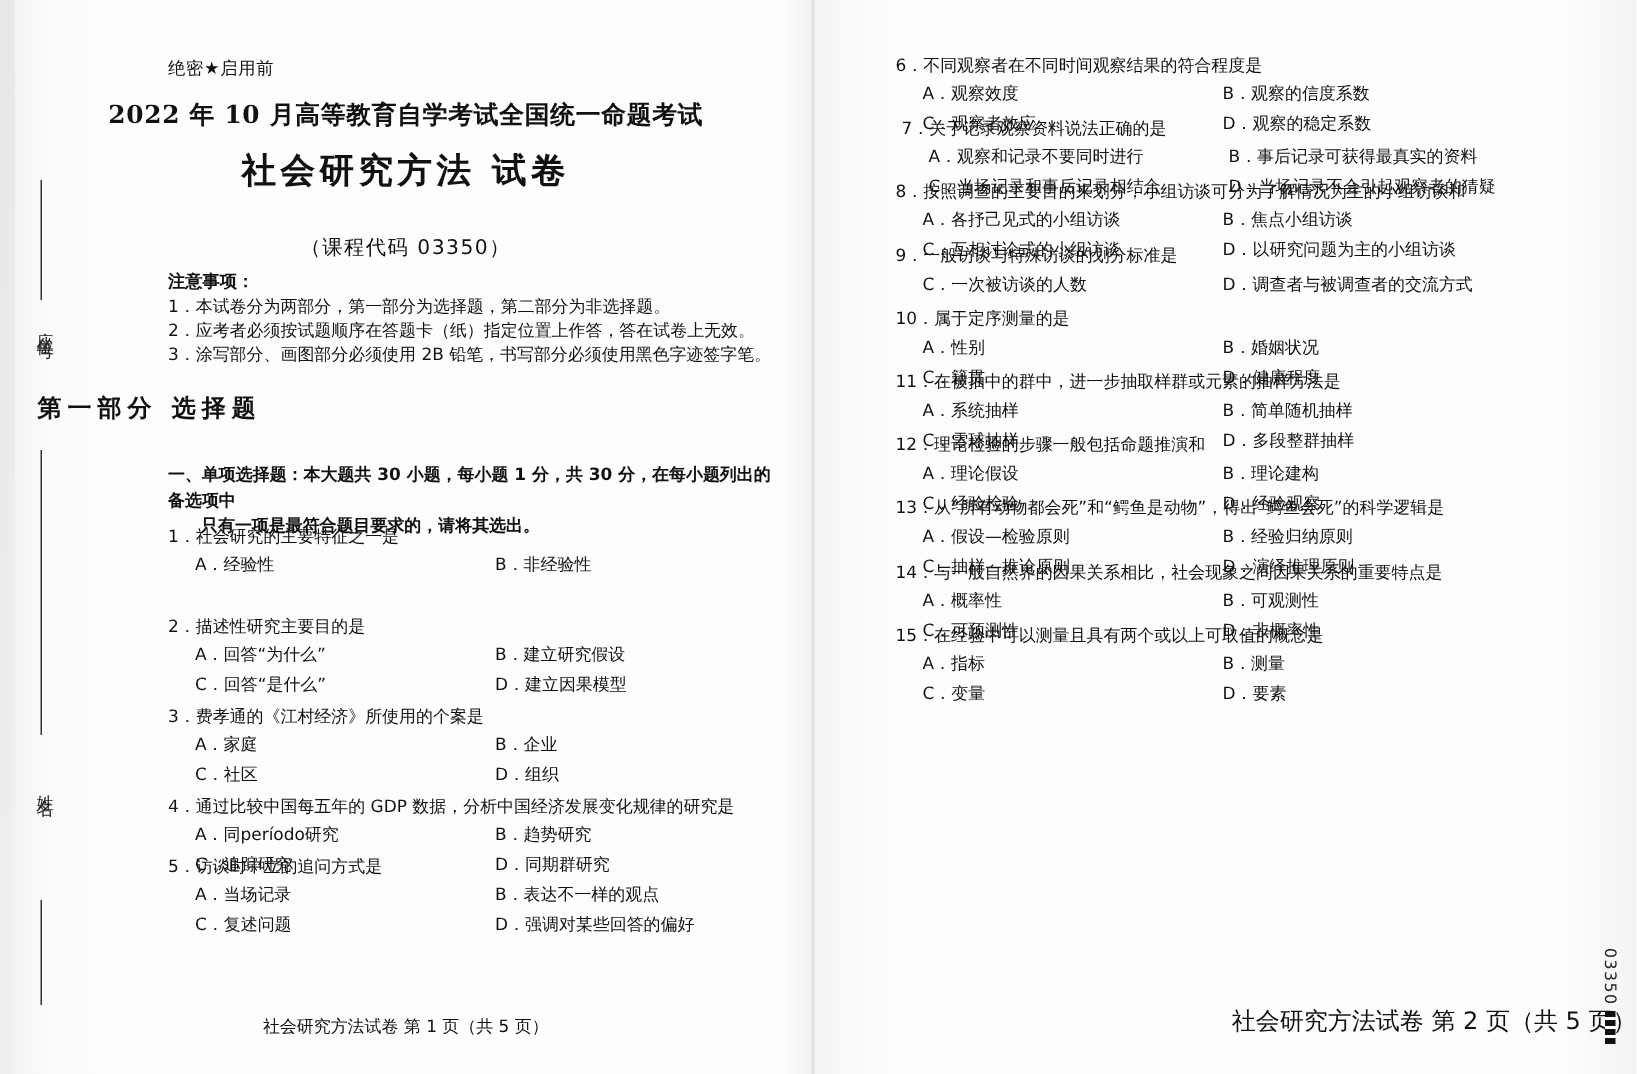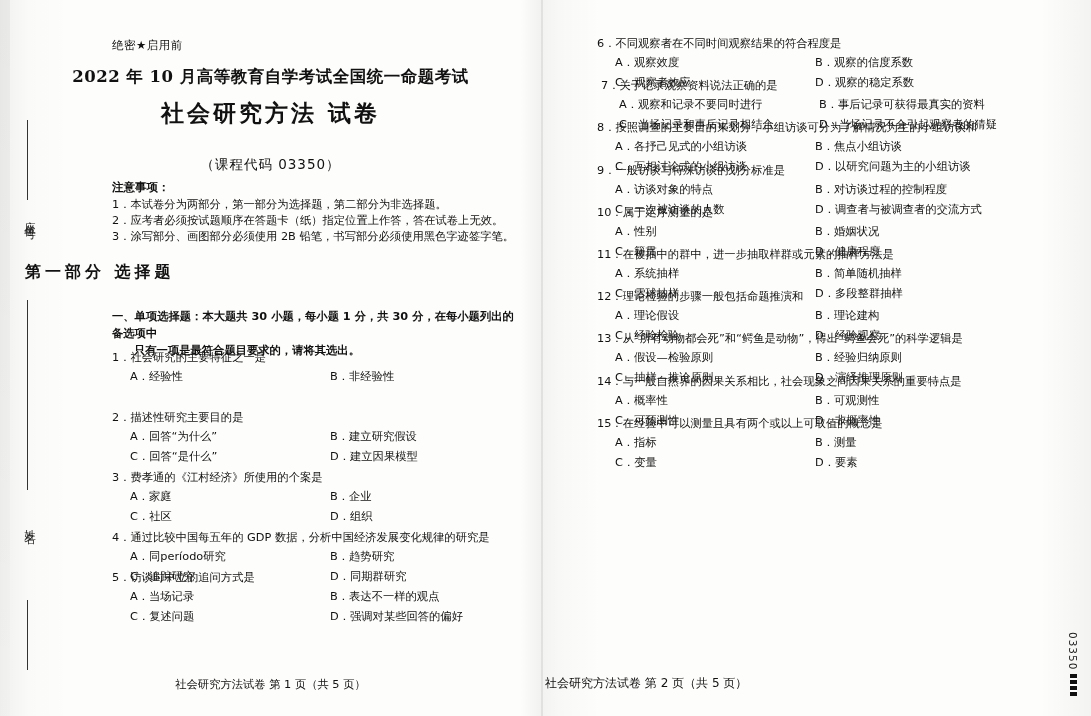--- a/index.html
+++ b/index.html
@@ -93,21 +93,21 @@
   .q .opts{position:relative;margin-top:4px;}
   .optrow{position:relative;height:20px;}
   .opt{position:absolute;font-size:11.3px;white-space:nowrap;}
   .optA,.optC{left:18px;}
   .optB,.optD{left:218px;}
 
   .footer{
     position:absolute;bottom:24px;width:100%;text-align:center;font-size:11.3px;
   }
   .right-footer{
-    position:absolute;bottom:24px;width:546px;text-align:left;font-size:12px;
+    position:absolute;bottom:24px;width:546px;text-align:right;font-size:16px;
   }
   .vcode{
     position:absolute;right:12px;bottom:46px;
     writing-mode:vertical-rl;font-size:10.5px;letter-spacing:1px;color:#222;
   }
   .barcode{
     position:absolute;right:14px;bottom:20px;width:7px;height:22px;
     background:repeating-linear-gradient(180deg,#111 0 4px,#fff 4px 6px);
   }
   .edge-mark{
@@ -253,24 +253,20 @@
             </div>
             <div class="optrow">
               <span class="opt optC">C．互相讨论式的小组访谈</span>
               <span class="opt optD">D．以研究问题为主的小组访谈</span>
             </div>
           </div>
         </div>
         <div class="q" style="left: 52px; top: 162.6px; width: 470px;">
           <div class="stem">9．一般访谈与特殊访谈的划分标准是</div>
           <div class="opts">
-            <div class="optrow">
-              <span class="opt optA">A．访谈对象的特点</span>
-              <span class="opt optB">B．对访谈过程的控制程度</span>
-            </div>
             <div class="optrow">
               <span class="opt optC">C．一次被访谈的人数</span>
               <span class="opt optD">D．调查者与被调查者的交流方式</span>
             </div>
           </div>
         </div>
         <div class="q" style="left: 52px; top: 204.8px; width: 470px;">
           <div class="stem">10．属于定序测量的是</div>
           <div class="opts">
             <div class="optrow">

